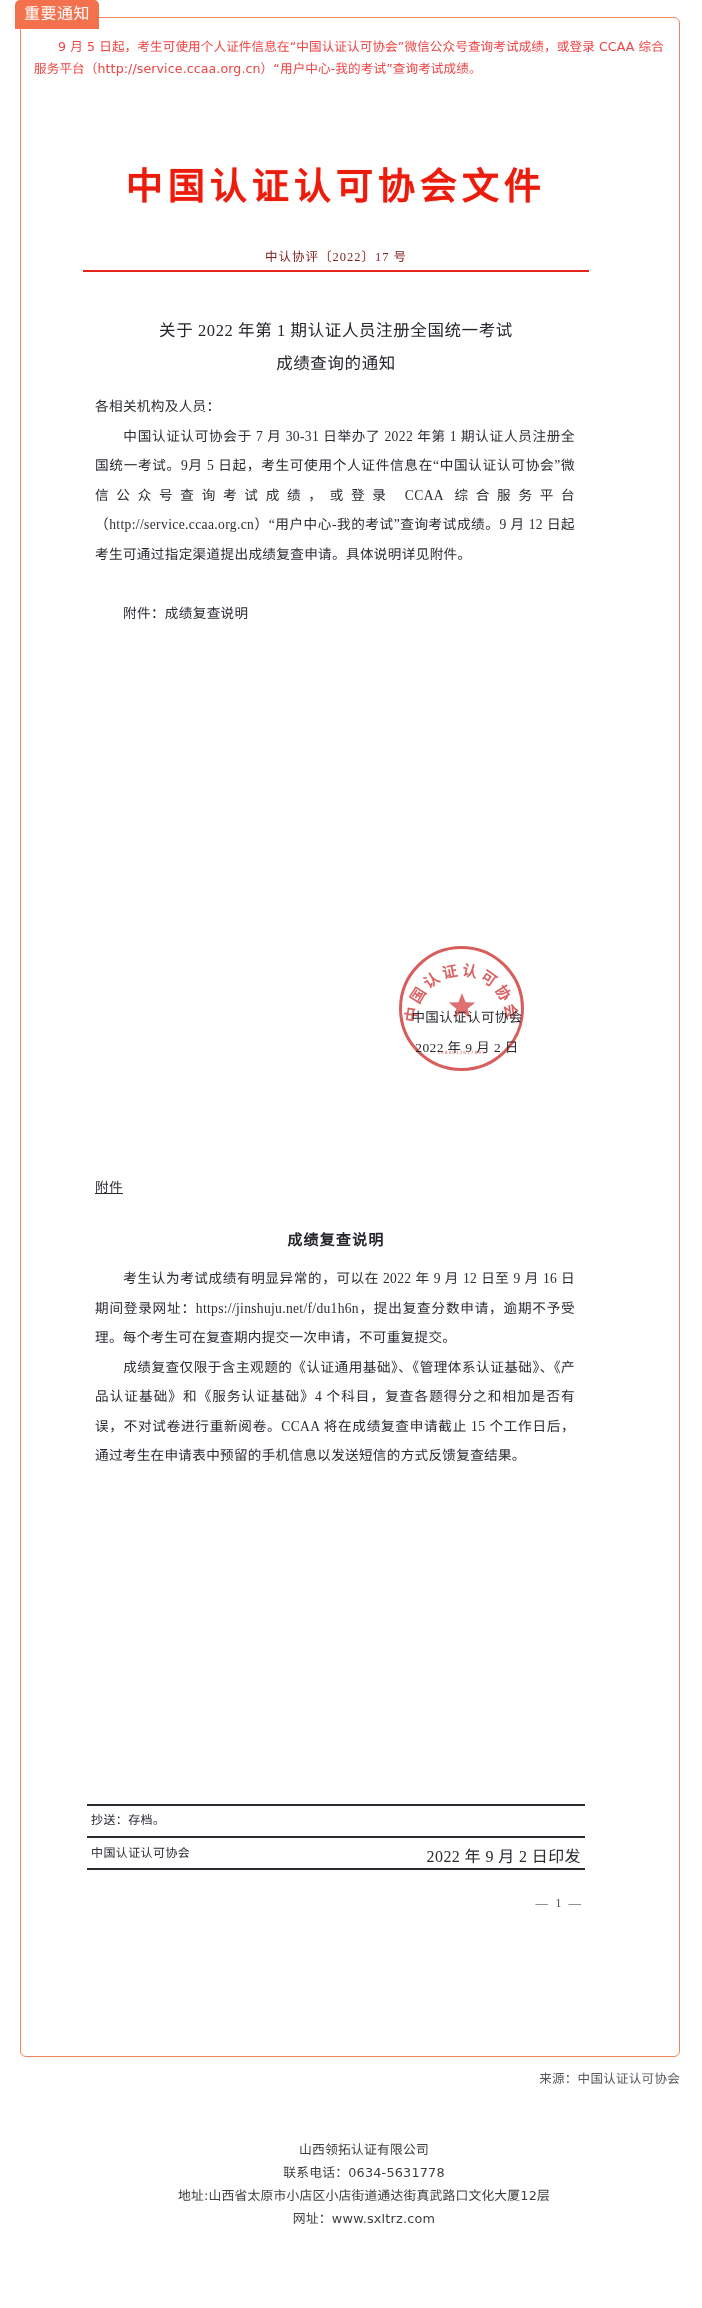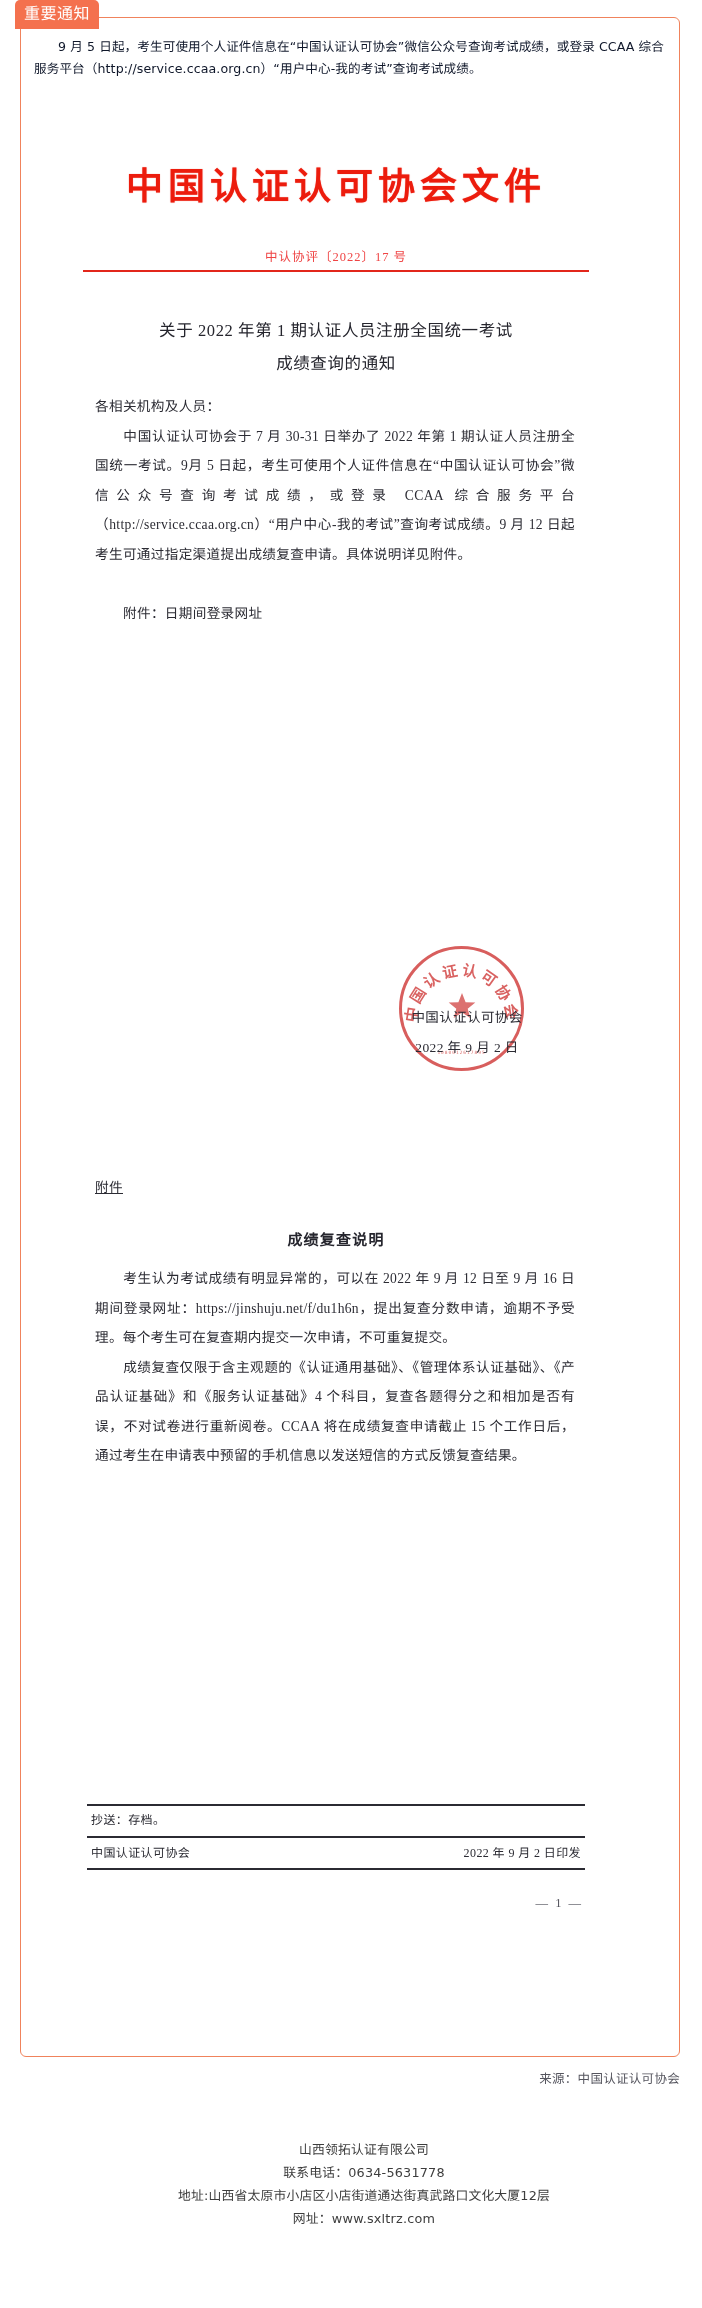--- a/index.html
+++ b/index.html
@@ -47,21 +47,21 @@
 
   
   .lead-block {
     position: absolute;
     left: 34px;
     top: 36px;
     width: 630px;
     font-family: "DejaVu Sans", "Liberation Sans", sans-serif;
     font-size: 12.6px;
     line-height: 22px;
-    color: #0f172a;
+    color: #ef4444;
     text-align: justify;
     letter-spacing: 0.1px;
   }
   .lead-block .indent { display: inline-block; width: 24px; }
 
   
   .doc-page {
     position: absolute;
     left: 27px;
     top: 124px;
@@ -88,21 +88,21 @@
   }
 
   .doc-number {
     position: absolute;
     left: 0;
     top: 122px;
     width: 618px;
     text-align: center;
     font-size: 12.5px;
     letter-spacing: 1px;
-    color: #ef4444;
+    color: #7f1d1d;
   }
 
   .red-rule {
     position: absolute;
     left: 56px;
     top: 146px;
     width: 506px;
     height: 2px;
     background: #e2261b;
   }
@@ -268,21 +268,21 @@
     left: 64px;
     top: 1719px;
     font-size: 12px;
     letter-spacing: 0.4px;
     color: #2b2b33;
   }
   .foot-issue {
     position: absolute;
     right: 64px;
     top: 1719px;
-    font-size: 12px;
+    font-size: 16px;
     letter-spacing: 0.4px;
     color: #2b2b33;
   }
   .foot-rule-bot {
     position: absolute;
     left: 60px;
     top: 1744px;
     width: 498px;
     height: 1.5px;
     background: #2b2b33;
@@ -346,21 +346,21 @@
     <div>成绩查询的通知</div>
   </div>
 
   <div class="doc-body">
     <p>各相关机构及人员：</p>
     <p>
       <span class="ind"></span><span>中国认证认可协会于 7 月 30-31 日举办了 2022 年第 1 期认证人员注册全国统一考试。9月 5 日起，考生可使用个人证件信息在“中国认证认可协会”微信公众号查询考试成绩，或登录 CCAA 综合服务平台（http://service.ccaa.org.cn）“用户中心-我的考试”查询考试成绩。9 月 12 日起考生可通过指定渠道提出成绩复查申请。具体说明详见附件。</span>
     </p>
     <div class="gap-row"></div>
     <p>
-      <span class="ind"></span><span>附件：日期间登录网址</span>
+      <span class="ind"></span><span>附件：成绩复查说明</span>
     </p>
   </div>
 
   <div class="seal-wrap">
     <div class="seal-circle"></div>
 
     <div class="seal-arc-text">
       <svg width="125" height="125" viewBox="0 0 125 125" aria-hidden="true">
         <defs>
           <path id="arcTop" d="M 18,68 A 45,45 0 0 1 107,68" fill="none"></path>

